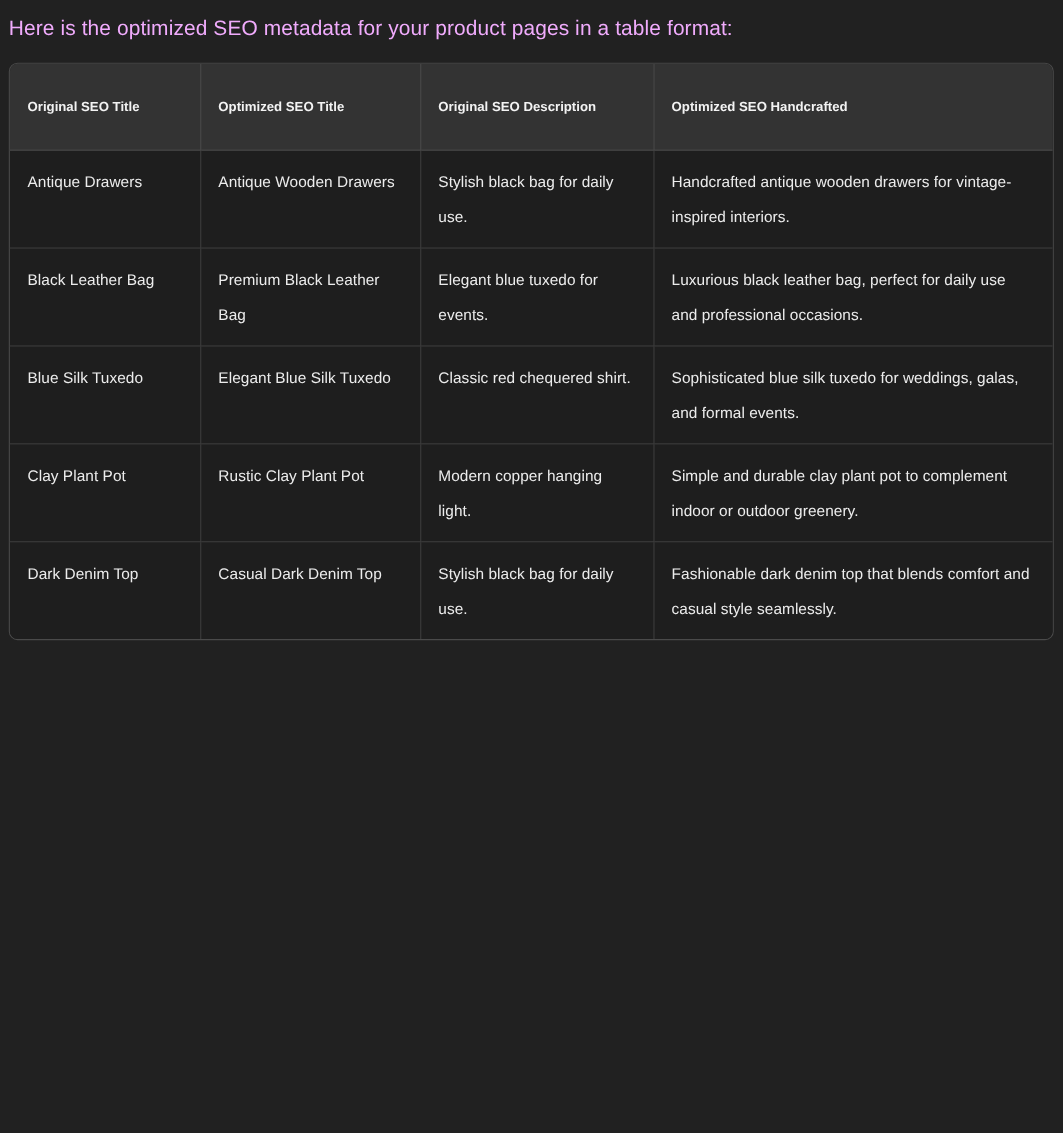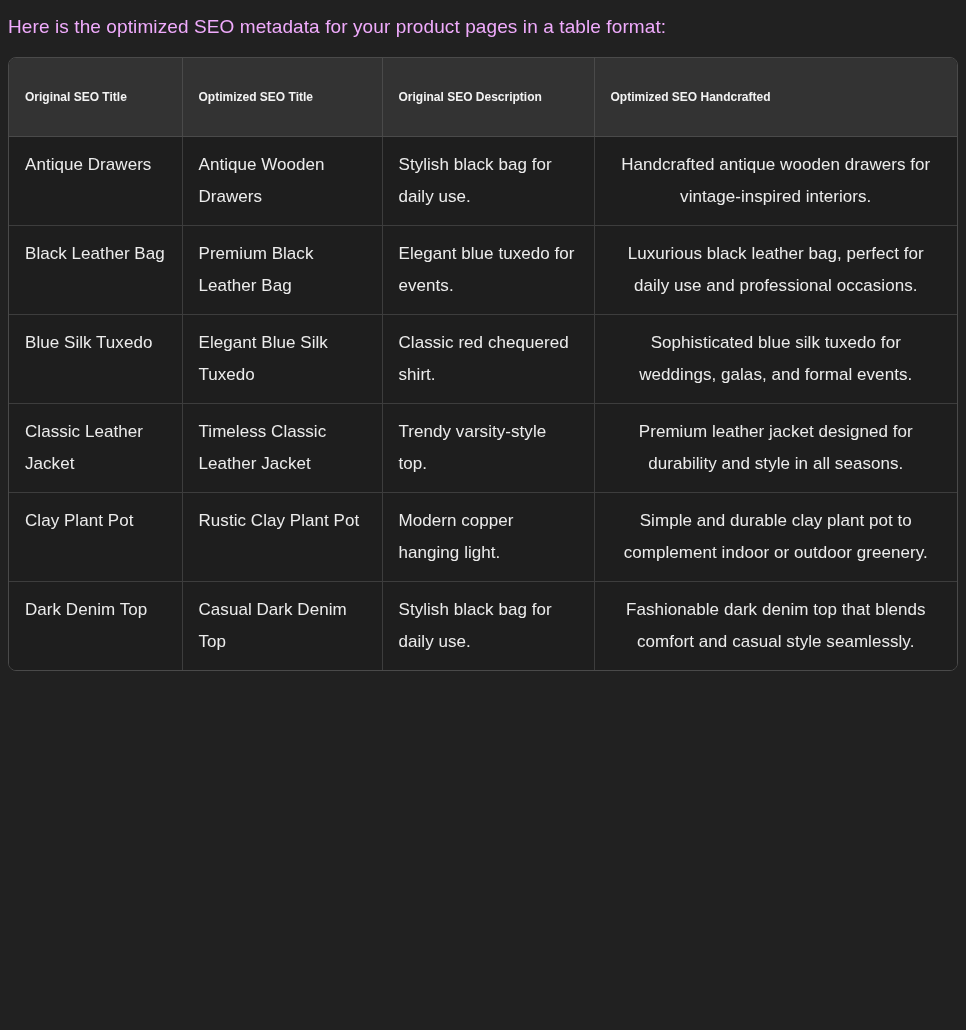--- a/index.html
+++ b/index.html
@@ -55,29 +55,29 @@
     line-height: 32px;
     border-right: 1px solid #4a4a4a;
     border-bottom: 1px solid #4a4a4a;
     height: 50px;
   }
   thead th:last-child { border-right: none; }
 
   tbody td {
     background: #1e1e1e;
     color: #ececec;
-    font-size: 17px;
+    font-size: 14px;
     line-height: 32px;
     vertical-align: top;
     padding: 12px 16px;
     border-right: 1px solid #3d3d3d;
     border-bottom: 1px solid #3d3d3d;
     letter-spacing: 0.05px;
   }
-  tbody td:last-child { border-right: none; text-align: center; }
+  tbody td:last-child { border-right: none; }
   tbody tr:last-child td { border-bottom: none; }
 </style>
 </head>
 <body>
 
 <div class="page">
 
   <div class="intro">Here is the optimized SEO metadata for your product pages in a table format:</div>
 
   <div class="table-wrap">
@@ -109,26 +109,20 @@
           <td>Elegant blue tuxedo for events.</td>
           <td>Luxurious black leather bag, perfect for daily use and professional occasions.</td>
         </tr>
         <tr>
           <td>Blue Silk Tuxedo</td>
           <td>Elegant Blue Silk Tuxedo</td>
           <td>Classic red chequered shirt.</td>
           <td>Sophisticated blue silk tuxedo for weddings, galas, and formal events.</td>
         </tr>
         <tr>
-          <td>Classic Leather Jacket</td>
-          <td>Timeless Classic Leather Jacket</td>
-          <td>Trendy varsity-style top.</td>
-          <td>Premium leather jacket designed for durability and style in all seasons.</td>
-        </tr>
-        <tr>
           <td>Clay Plant Pot</td>
           <td>Rustic Clay Plant Pot</td>
           <td>Modern copper hanging light.</td>
           <td>Simple and durable clay plant pot to complement indoor or outdoor greenery.</td>
         </tr>
         <tr>
           <td>Dark Denim Top</td>
           <td>Casual Dark Denim Top</td>
           <td>Stylish black bag for daily use.</td>
           <td>Fashionable dark denim top that blends comfort and casual style seamlessly.</td>

